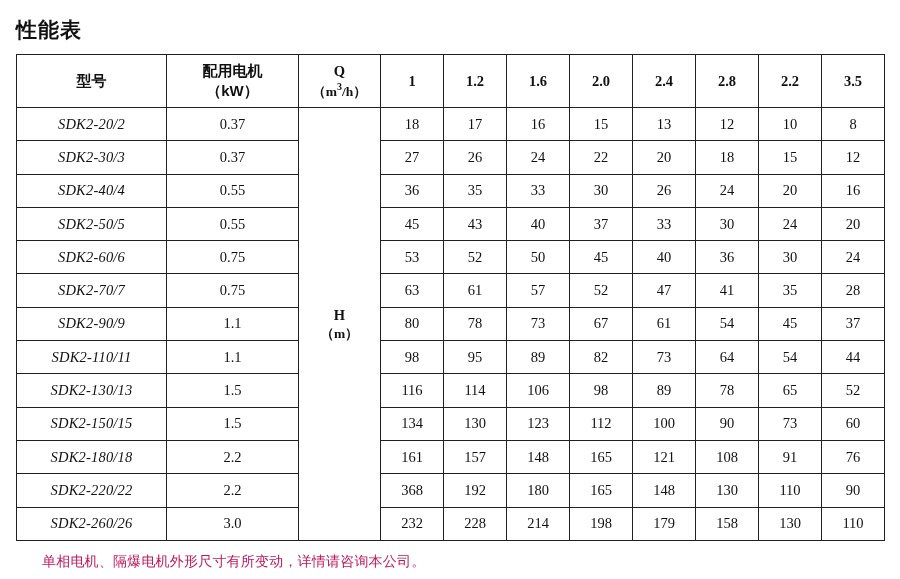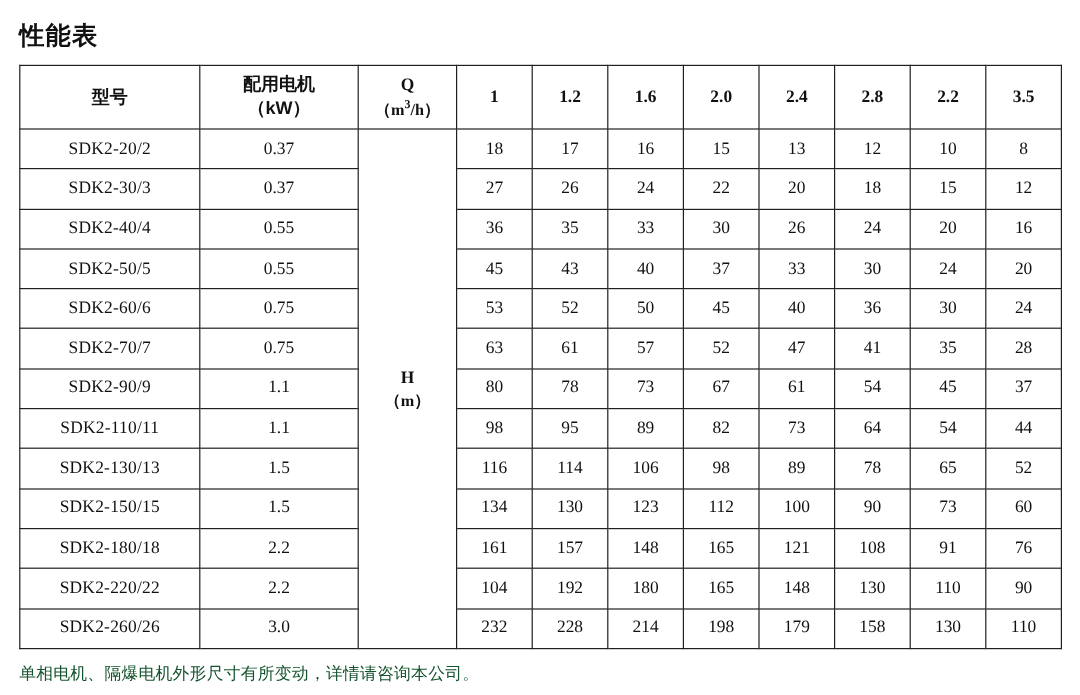--- a/index.html
+++ b/index.html
@@ -74,39 +74,41 @@
   sup.s {
     font-size: 10px;
     vertical-align: super;
   }
   tbody td {
     height: 32.3px;
   }
   td.model {
     font-size: 14.5px;
     letter-spacing: 0.2px;
+    font-style: italic;
   }
   td.power {
     font-size: 14.5px;
   }
   td.hcell {
     font-weight: bold;
     font-size: 15px;
     line-height: 1.3;
   }
   td.hcell .sub {
     font-weight: bold;
     font-size: 13.5px;
   }
   .note {
     font-family: "Liberation Sans", sans-serif;
     font-size: 14px;
-    color: #14532d;
+    color: #be185d;
     padding-top: 12px;
     letter-spacing: 0.2px;
+    margin-left: 26px;
   }
 </style>
 </head>
 <body>
 
 <div class="page">
 
   <div class="title">性能表</div>
 
   <table class="perf">
@@ -277,21 +279,21 @@
         <td>148</td>
         <td>165</td>
         <td>121</td>
         <td>108</td>
         <td>91</td>
         <td>76</td>
       </tr>
       <tr>
         <td class="model">SDK2-220/22</td>
         <td class="power">2.2</td>
-        <td>104</td>
+        <td>368</td>
         <td>192</td>
         <td>180</td>
         <td>165</td>
         <td>148</td>
         <td>130</td>
         <td>110</td>
         <td>90</td>
       </tr>
       <tr>
         <td class="model">SDK2-260/26</td>

